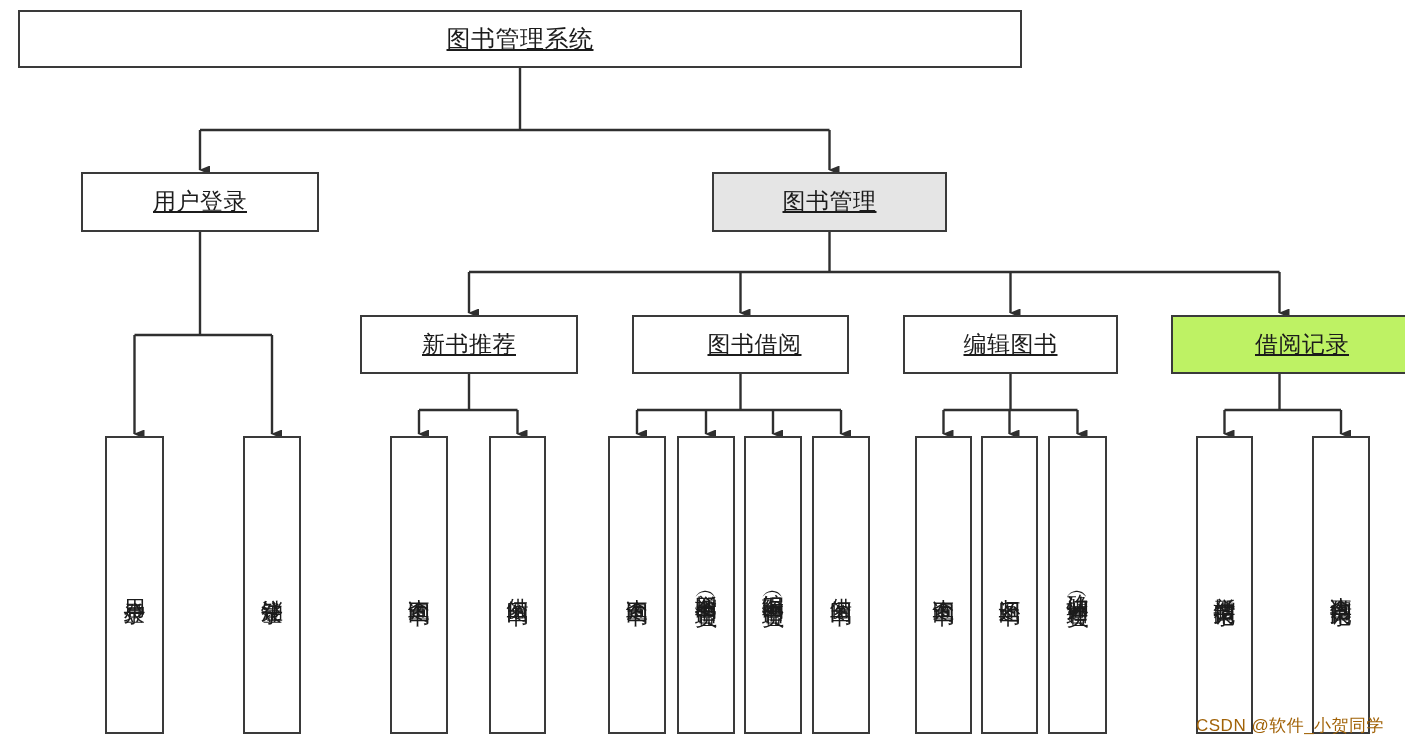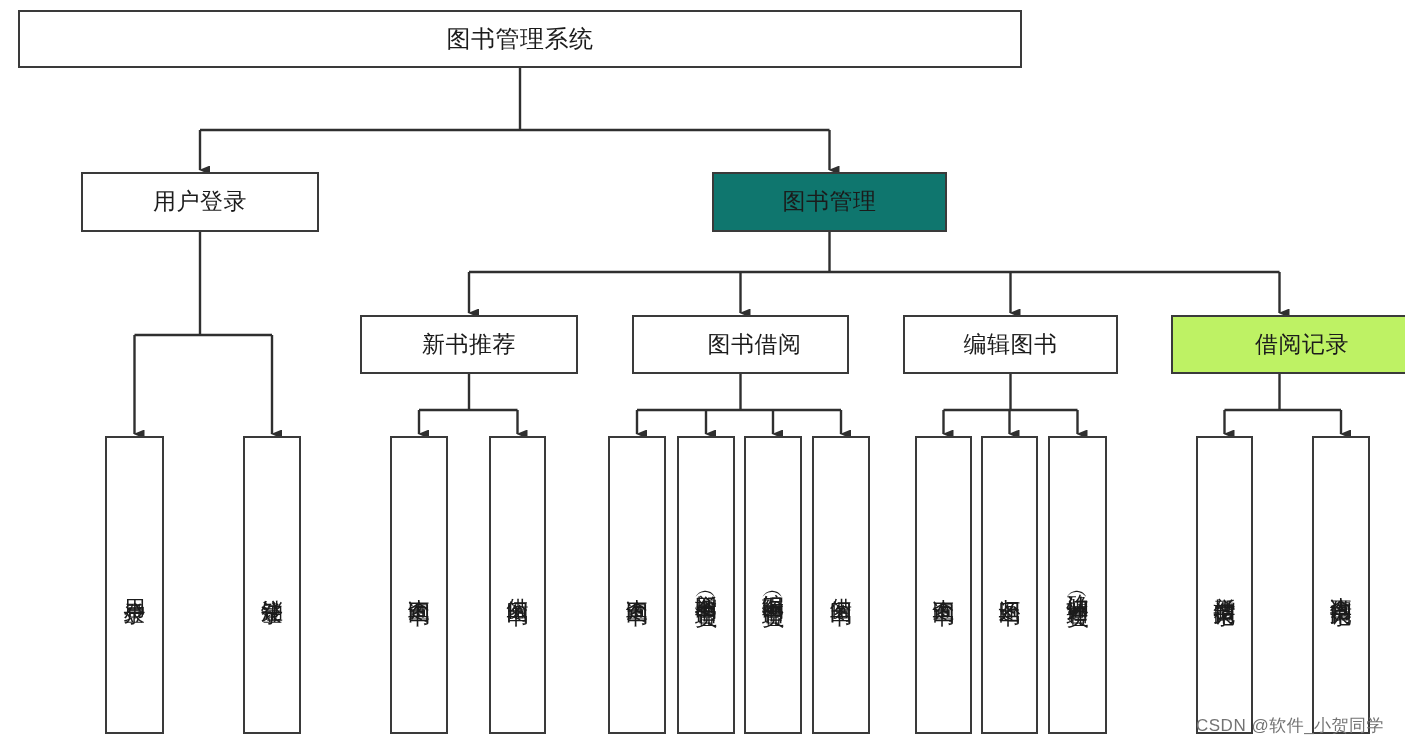--- a/index.html
+++ b/index.html
@@ -38,20 +38,21 @@
     text-align: center;
   }
   .node .label {
     display: block;
     line-height: 1.18;
     letter-spacing: 0.5px;
   }
   .node.horizontal .label {
     writing-mode: horizontal-tb;
     font-size: 23px;
+    text-decoration: underline;
   }
   .node.vertical {
     align-items: center;
   }
   .node.vertical .label {
     writing-mode: vertical-rl;
     text-orientation: upright;
     font-size: 22px;
     letter-spacing: 2px;
     max-height: 100%;
@@ -112,21 +113,21 @@
         <line x1="1341" y1="410" x2="1341" y2="434" stroke="#2f2f2f" stroke-width="2.4" marker-end="url(#arrowhead)"></line>
       </g>
   </svg>
   <div id="node-layer">
       <div class="node horizontal root" style="left: 18px; top: 10px; width: 1004px; height: 58px; border-color: rgb(58, 58, 58); background: rgb(255, 255, 255); color: rgb(27, 27, 27);">
         <span class="label">图书管理系统</span>
       </div>
       <div class="node horizontal" style="left: 81px; top: 172px; width: 238px; height: 60px; border-color: rgb(58, 58, 58); background: rgb(255, 255, 255); color: rgb(27, 27, 27);">
         <span class="label">用户登录</span>
       </div>
-      <div class="node horizontal" style="left: 712px; top: 172px; width: 235px; height: 60px; border-color: rgb(58, 58, 58); background: #0f766e; color: rgb(27, 27, 27);">
+      <div class="node horizontal" style="left: 712px; top: 172px; width: 235px; height: 60px; border-color: rgb(58, 58, 58); background: #e5e5e5; color: rgb(27, 27, 27);">
         <span class="label">图书管理</span>
       </div>
       <div class="node horizontal" style="left: 360px; top: 315px; width: 218px; height: 59px; border-color: rgb(58, 58, 58); background: rgb(255, 255, 255); color: rgb(27, 27, 27);">
         <span class="label">新书推荐</span>
       </div>
       <div class="node horizontal" style="left: 632px; top: 315px; width: 217px; height: 59px; border-color: rgb(58, 58, 58); background: rgb(255, 255, 255); color: rgb(27, 27, 27); padding-left: 28px;">
         <span class="label">图书借阅</span>
       </div>
       <div class="node horizontal" style="left: 903px; top: 315px; width: 215px; height: 59px; border-color: rgb(58, 58, 58); background: rgb(255, 255, 255); color: rgb(27, 27, 27);">
         <span class="label">编辑图书</span>
@@ -167,14 +168,14 @@
       <div class="node vertical" style="left: 1048px; top: 436px; width: 59px; height: 298px; border-color: rgb(58, 58, 58); background: rgb(255, 255, 255); color: rgb(27, 27, 27);">
         <span class="label">确认归还（管理员）</span>
       </div>
       <div class="node vertical" style="left: 1196px; top: 436px; width: 57px; height: 298px; border-color: rgb(58, 58, 58); background: rgb(255, 255, 255); color: rgb(27, 27, 27);">
         <span class="label">新增借阅记录</span>
       </div>
       <div class="node vertical" style="left: 1312px; top: 436px; width: 58px; height: 298px; border-color: rgb(58, 58, 58); background: rgb(255, 255, 255); color: rgb(27, 27, 27);">
         <span class="label">查询借阅记录</span>
       </div>
     </div>
-  <div class="watermark" style="left: 1196px; top: 714px; color: #737373;">CSDN @软件_小贺同学</div>
+  <div class="watermark" style="left: 1196px; top: 714px; color: #a16207;">CSDN @软件_小贺同学</div>
 </div>
 
 </body></html>

